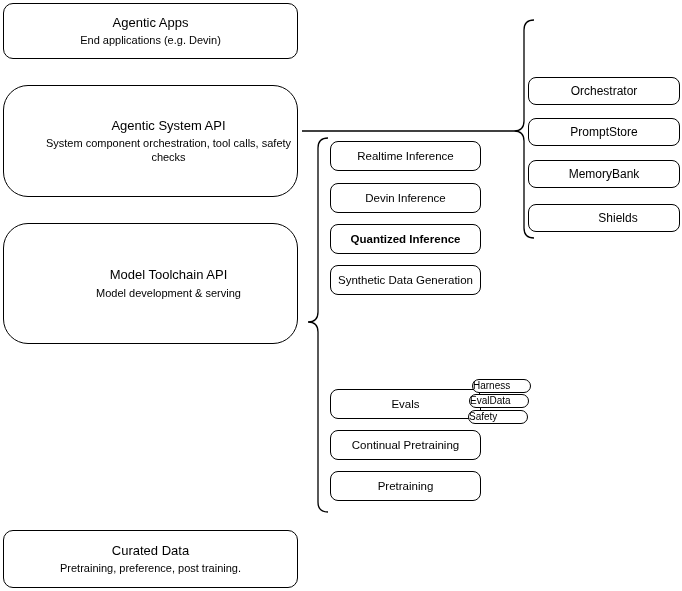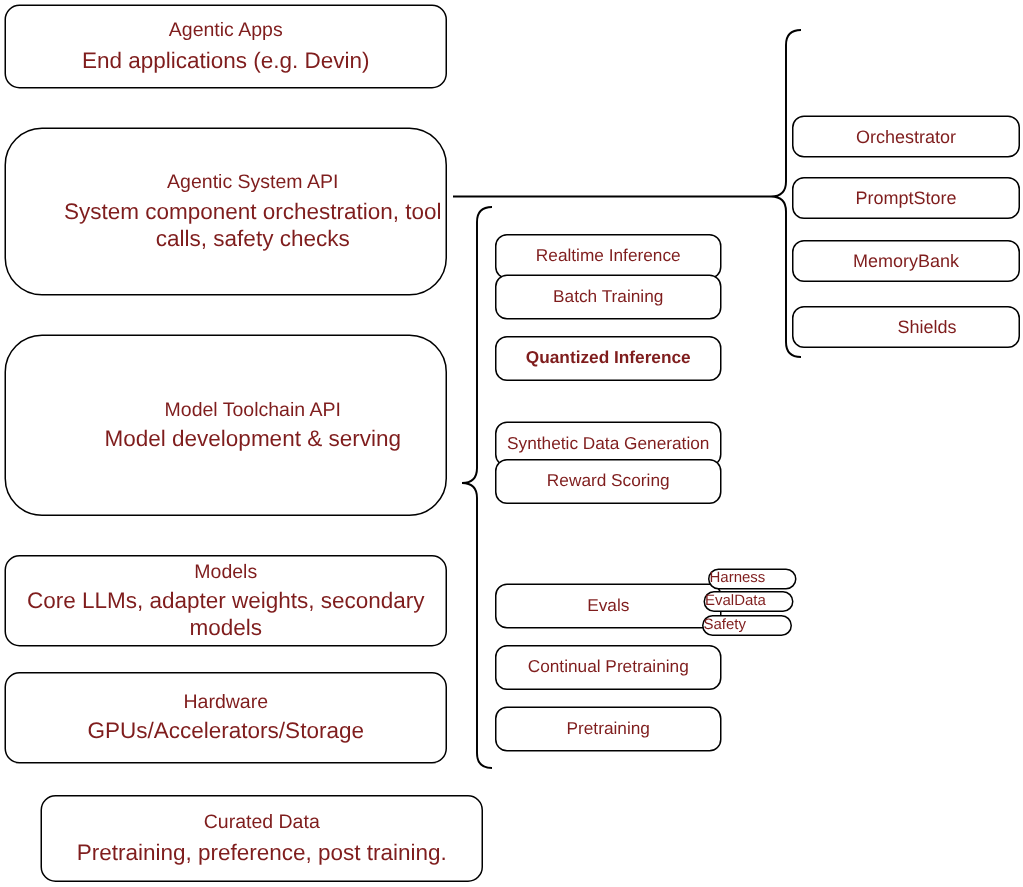--- a/index.html
+++ b/index.html
@@ -2,21 +2,21 @@
 <html><head>
 <meta charset="utf-8">
 <style>
   html, body { margin: 0; padding: 0; background: #ffffff; }
   .canvas {
     position: relative;
     width: 682px;
     height: 591px;
     background: #ffffff;
     font-family: "Liberation Sans", sans-serif;
-    color: #7f1d1d;
+    color: #000000;
     overflow: hidden;
   }
   .connector-layer {
     position: absolute;
     top: 0; left: 0;
     pointer-events: none;
     z-index: 1;
   }
   .box {
     position: absolute;
@@ -27,21 +27,21 @@
     flex-direction: column;
     align-items: center;
     justify-content: center;
     text-align: center;
     z-index: 2;
   }
   .left-box { left: 3px; width: 295px; }
   .round-sm { border-radius: 10px; }
   .round-lg { border-radius: 25px; padding-left: 36px; }
   .box-title { font-size: 13px; line-height: 1.25; }
-  .box-subtitle { font-size: 15px; line-height: 1.2; margin-top: 3px; }
+  .box-subtitle { font-size: 11px; line-height: 1.2; margin-top: 3px; }
   .mid-box {
     left: 330px; width: 151px; height: 30px;
     border-radius: 8px; font-size: 11.5px;
   }
   .right-box {
     left: 528px; width: 152px; height: 28px;
     border-radius: 8px; font-size: 12px;
   }
   .pill {
     position: absolute;
@@ -78,49 +78,38 @@
   <div class="box left-box round-lg" style="top:85px;height:112px;">
     <div class="box-title">Agentic System API</div>
     <div class="box-subtitle">System component orchestration, tool calls, safety checks</div>
   </div>
 
   <div class="box left-box round-lg" style="top:223px;height:121px;">
     <div class="box-title">Model Toolchain API</div>
     <div class="box-subtitle">Model development &amp; serving</div>
   </div>
 
-  <div class="box left-box round-sm" style="top:370px;height:61px;">
-    <div class="box-title">Models</div>
-    <div class="box-subtitle">Core LLMs, adapter weights, secondary models</div>
-  </div>
 
-  <div class="box left-box round-sm" style="top:448px;height:61px;">
-    <div class="box-title">Hardware</div>
-    <div class="box-subtitle">GPUs/Accelerators/Storage</div>
-  </div>
 
-  <div class="box left-box round-sm" style="top:530px;height:58px;margin-left:24px;">
+  <div class="box left-box round-sm" style="top:530px;height:58px;">
     <div class="box-title">Curated Data</div>
     <div class="box-subtitle">Pretraining, preference, post training.</div>
   </div>
 
-  <div class="box mid-box" style="top:156px;">
+  <div class="box mid-box" style="top:141px;">
     <span>Realtime Inference</span>
   </div>
   <div class="box mid-box" style="top:183px;">
-    <span>Batch Training</span>
+    <span>Devin Inference</span>
   </div>
   <div class="box mid-box" style="top:224px;font-weight:bold;">
     <span>Quantized Inference</span>
   </div>
-  <div class="box mid-box" style="top:281px;">
+  <div class="box mid-box" style="top:265px;">
     <span>Synthetic Data Generation</span>
-  </div>
-  <div class="box mid-box" style="top:306px;">
-    <span>Reward Scoring</span>
   </div>
   <div class="box mid-box" style="top:389px;">
     <span>Evals</span>
   </div>
   <div class="box mid-box" style="top:430px;">
     <span>Continual Pretraining</span>
   </div>
   <div class="box mid-box" style="top:471px;">
     <span>Pretraining</span>
   </div>

